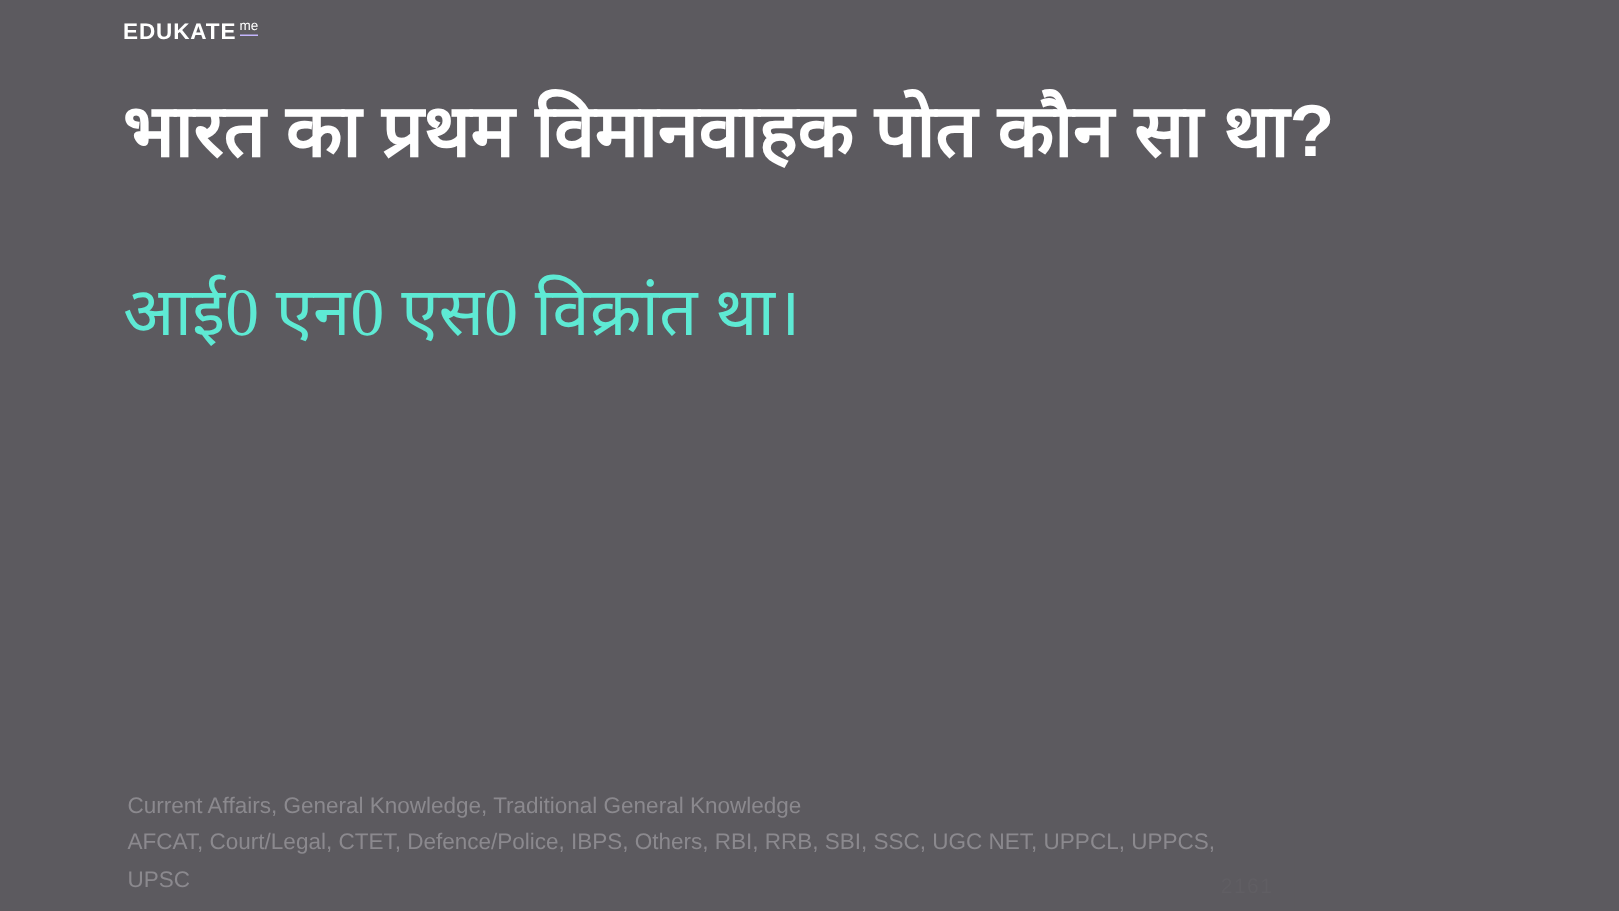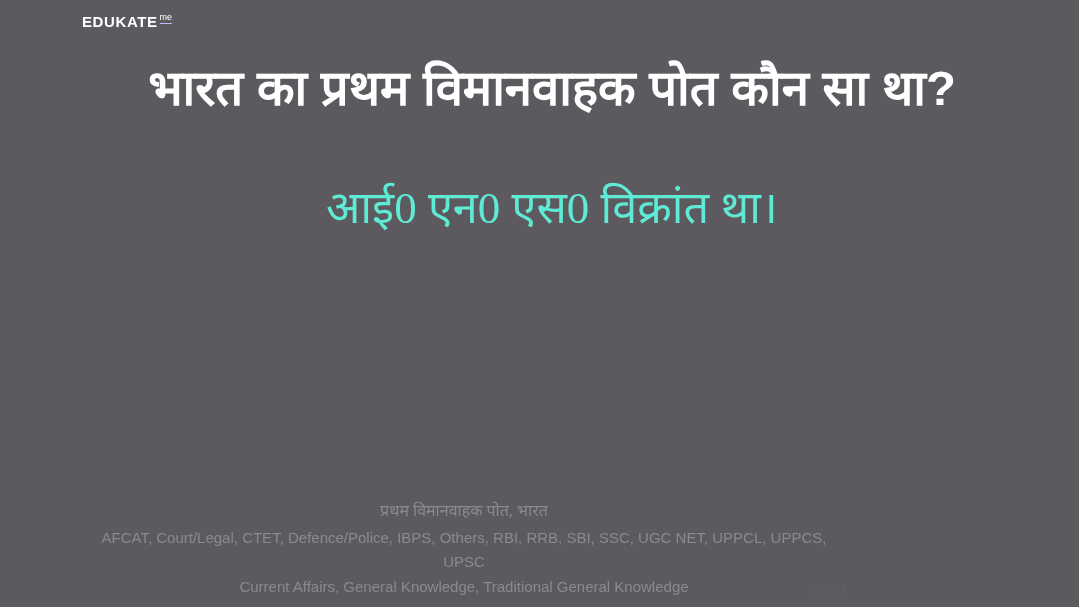--- a/index.html
+++ b/index.html
@@ -14,21 +14,20 @@
     font-family: "Liberation Sans", sans-serif;
     -webkit-font-smoothing: antialiased;
   }
 
   .slide {
     position: relative;
     width: 863px;
     height: 607px;
     background: #5c5a5f;
     box-sizing: border-box;
-    text-align: center;
   }
 
   
   .brand {
     position: absolute;
     left: 82px;
     top: 14px;
     display: flex;
     align-items: flex-start;
     line-height: 1;
@@ -131,20 +130,19 @@
     <span class="brand-word">EDUKATE</span>
     <span class="brand-sup">me</span>
   </div>
 
   <div class="content">
     <p class="question">भारत का प्रथम विमानवाहक पोत कौन सा था?</p>
     <p class="answer">आई0 एन0 एस0 विक्रांत था।</p>
   </div>
 
   <div class="footer">
-    <p class="footer-line footer-tags">प्रथम विमानवाहक पोत, भारत</p>
+    <p class="footer-line footer-subjects">Current Affairs, General Knowledge, Traditional General Knowledge</p>
     <p class="footer-line footer-exams">AFCAT, Court/Legal, CTET, Defence/Police, IBPS, Others, RBI, RRB, SBI, SSC, UGC NET, UPPCL, UPPCS, UPSC</p>
-    <p class="footer-line footer-subjects">Current Affairs, General Knowledge, Traditional General Knowledge</p>
   </div>
 
   <div class="watermark">2161</div>
 
 </div>
 
 </body></html>

